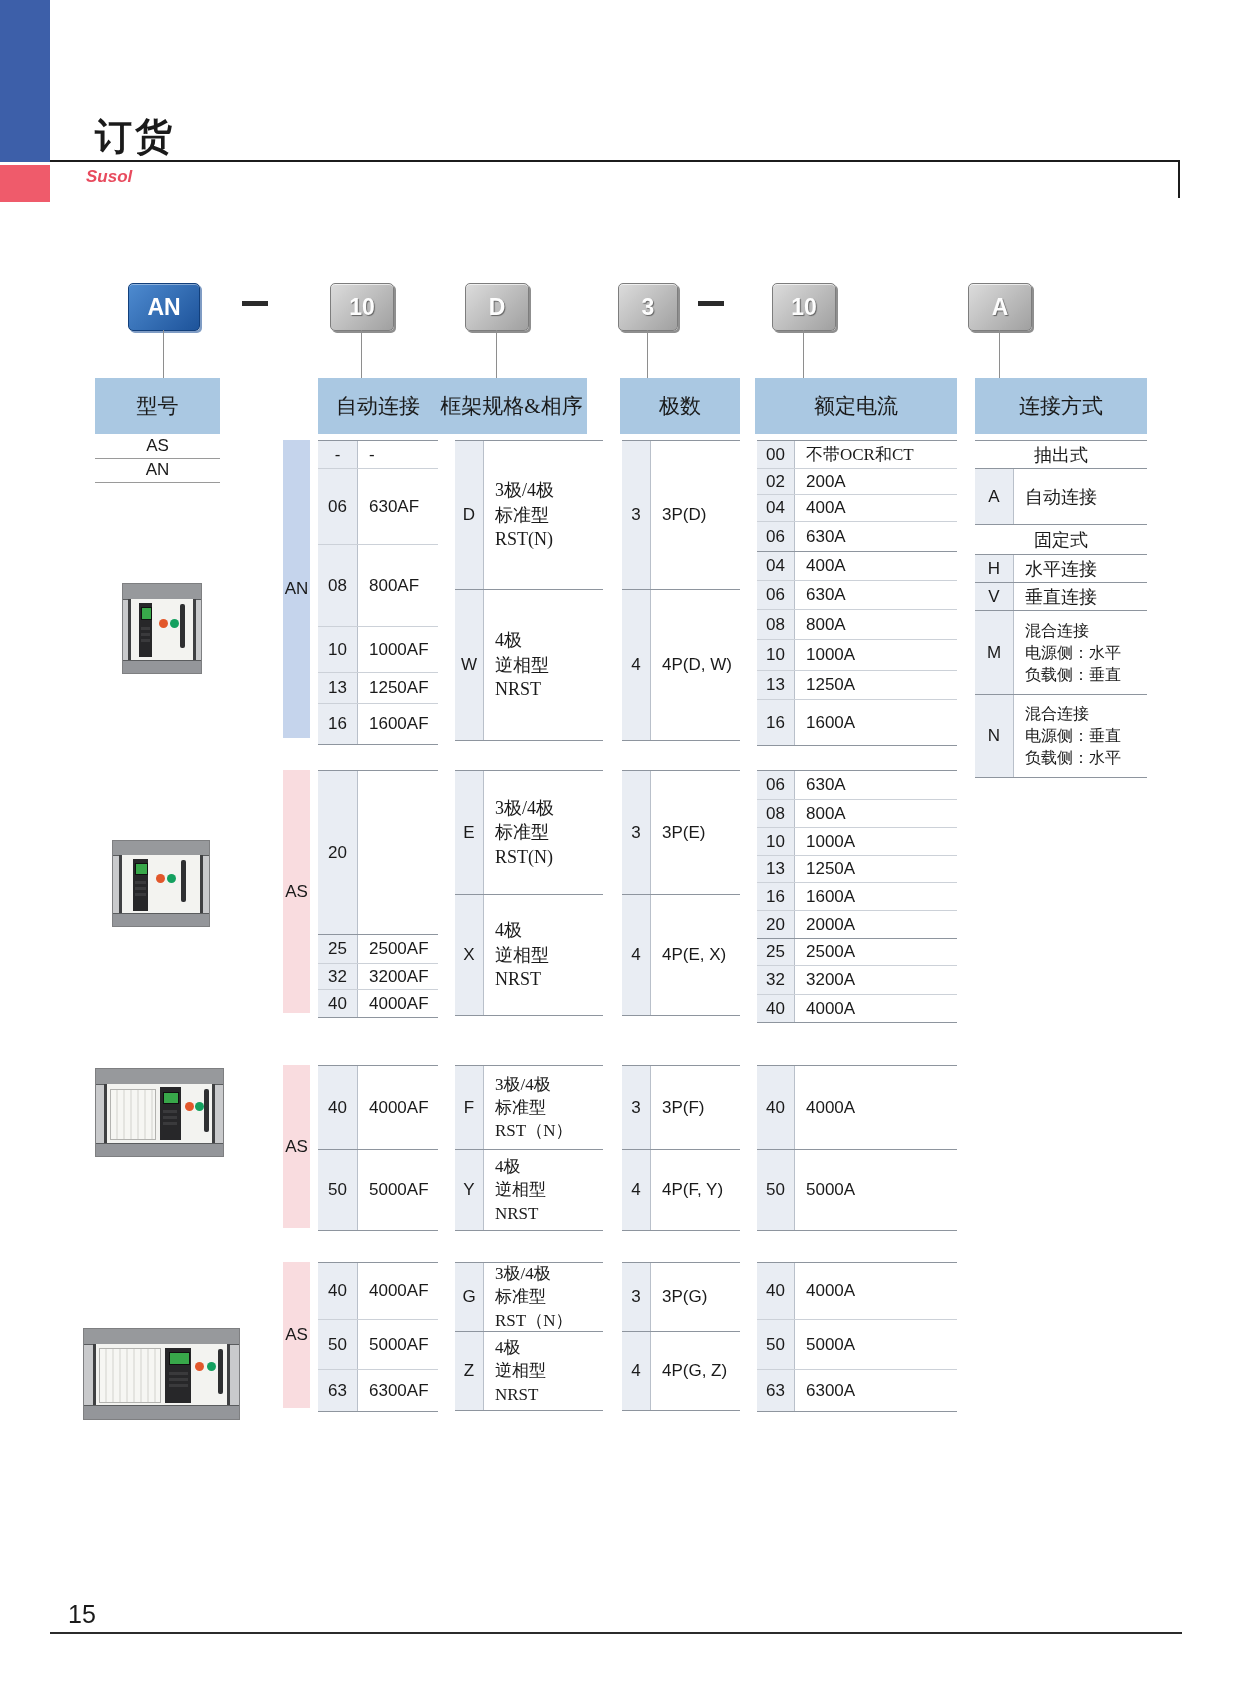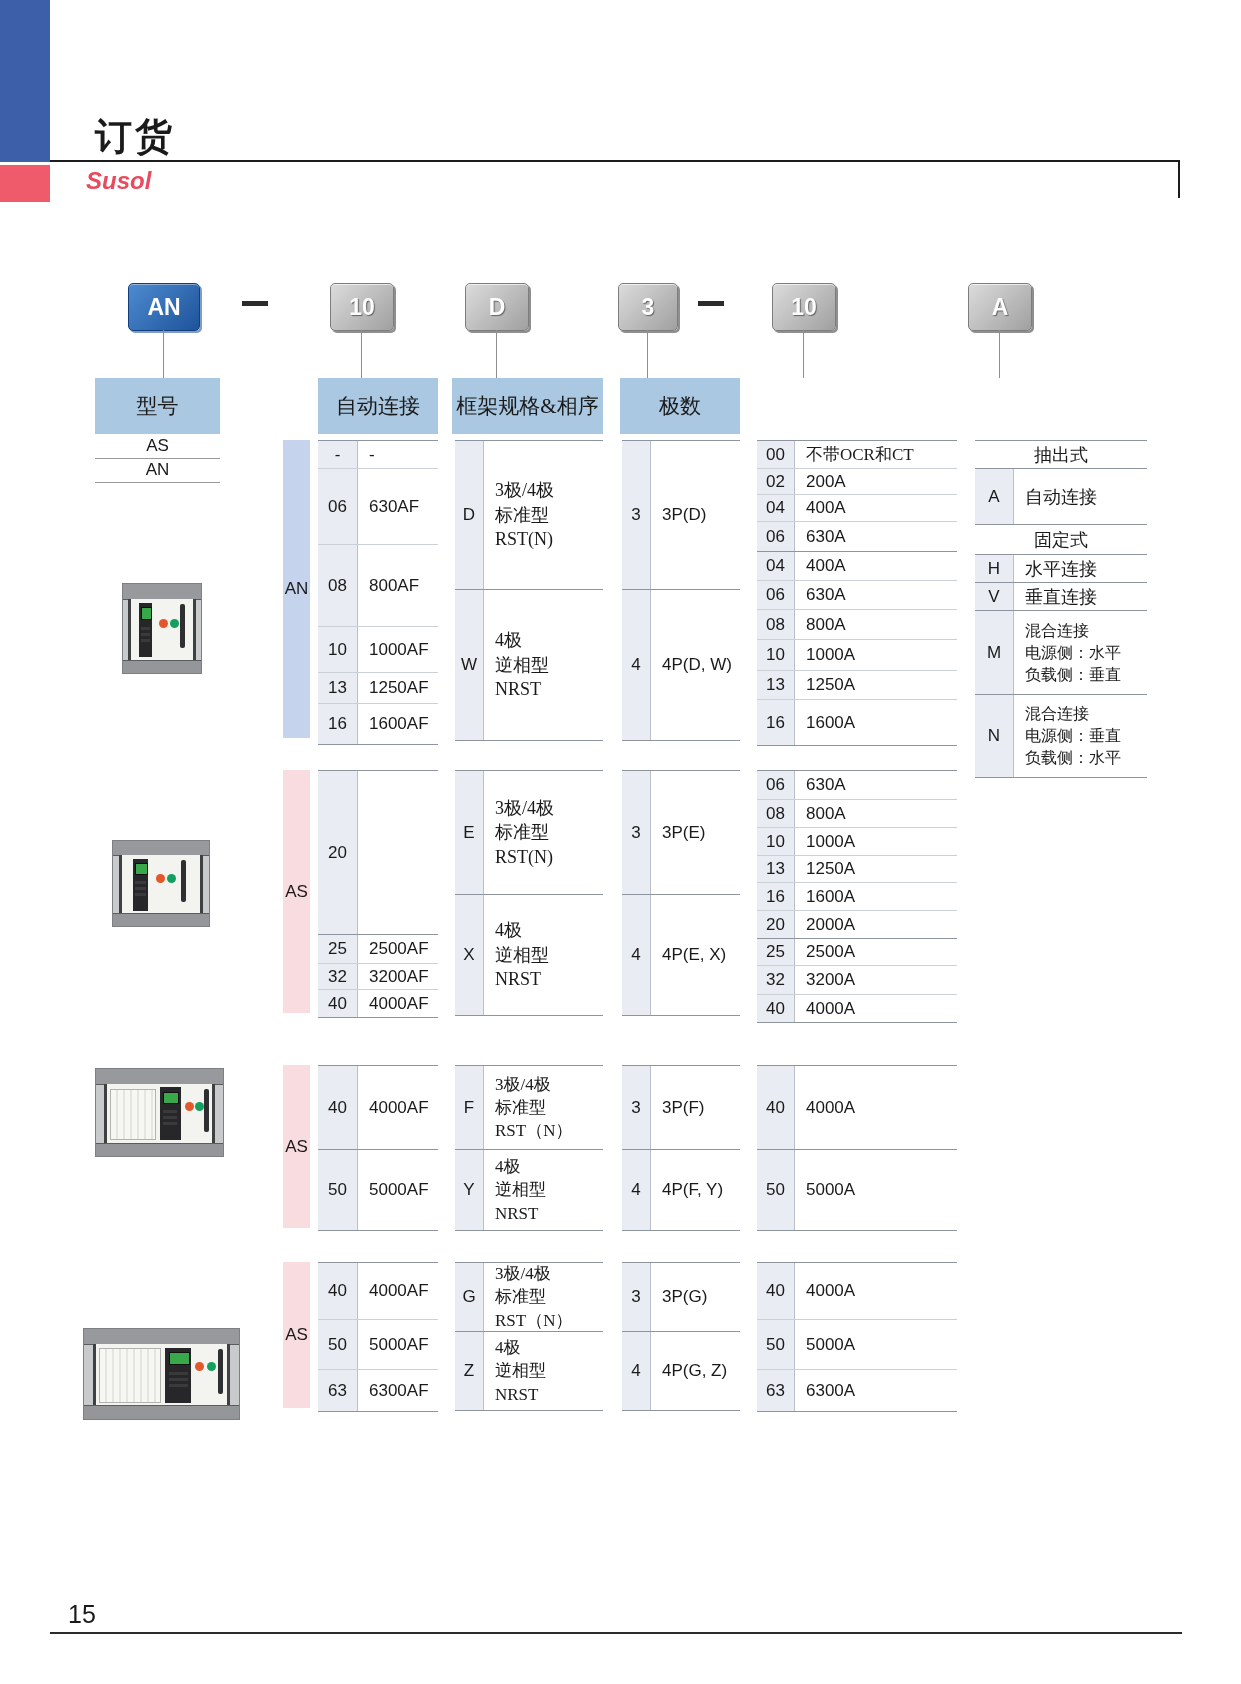--- a/index.html
+++ b/index.html
@@ -5,21 +5,21 @@
   html,body { margin:0; padding:0; background:#ffffff; }
   .page { position:relative; width:1241px; height:1684px; background:#ffffff;
           font-family:"Liberation Sans","DejaVu Sans",sans-serif; color:#1a1a1a; overflow:hidden; }
 
   
   .corner-blue { position:absolute; left:0; top:0; width:50px; height:162px; background:#3d5fa9; }
   .corner-red  { position:absolute; left:0; top:165px; width:50px; height:37px; background:#ef5b6b; }
   .kicker  { position:absolute; left:95px; top:112px; font-size:37px; font-weight:bold; letter-spacing:3px; }
   .rule-top  { position:absolute; left:50px; top:160px; width:1130px; height:2px; background:#1c1c1c; }
   .rule-tick { position:absolute; left:1178px; top:160px; width:2px; height:38px; background:#1c1c1c; }
-  .brand   { position:absolute; left:86px; top:167px; font-size:24px; font-weight:bold; font-style:italic; color:#e84b5e; }
+  .brand   { position:absolute; left:86px; top:167px; font-size:17px; font-weight:bold; font-style:italic; color:#e84b5e; }
   .heading { position:absolute; left:118px; top:190px; font-size:35px; font-weight:bold; letter-spacing:1px; }
 
   
   .key { position:absolute; top:283px; height:46px; border-radius:5px; display:flex; align-items:center;
          justify-content:center; color:#fff; font-weight:bold; font-size:23px; }
   .key.gray { background:linear-gradient(135deg,#dcdcdc,#a0a0a0); border:1px solid #7d7d7d;
               box-shadow:2px 2px 0 #8f8f8f, inset 0 1px 0 rgba(255,255,255,.65);
               color:#fdfdfd; text-shadow:1px 1px 1px rgba(90,90,90,.9); }
   .key.blue { background:linear-gradient(135deg,#4e8bd0,#1d539a); border:1px solid #123f7b;
               box-shadow:2px 2px 0 #7f9cc4, inset 0 1px 0 rgba(255,255,255,.4); }
@@ -96,22 +96,24 @@
 
   <div class="vline" style="left:163px"></div>
   <div class="vline" style="left:361px"></div>
   <div class="vline" style="left:496px"></div>
   <div class="vline" style="left:647px"></div>
   <div class="vline" style="left:803px"></div>
   <div class="vline" style="left:999px"></div>
 
   <div class="chead" style="left:95px;width:125px">型号</div>
   <div class="chead" style="left:318px;width:120px">自动连接</div>
-  <div class="chead" style="left:452px;width:151px">框架规格&amp;相序</div>
+  <div class="chead" style="left:436px;width:151px">框架规格&amp;相序</div>
   <div class="chead" style="left:620px;width:120px">极数</div>
+  <div class="chead" style="left:755px;width:202px">额定电流</div>
+  <div class="chead" style="left:975px;width:172px">连接方式</div>
 
   <div class="model-opt" style="top:434px">AS</div>
   <div class="model-opt" style="top:458px">AN</div>
 
   <div class="mcol an" style="top:440px;height:298px">AN</div>
 
   <div class="tbl w39" style="left:318px;top:440px;width:120px">
     <div class="trow" style="height:27px">
       <div class="ccell">-</div>
       <div class="vcell">-</div>

